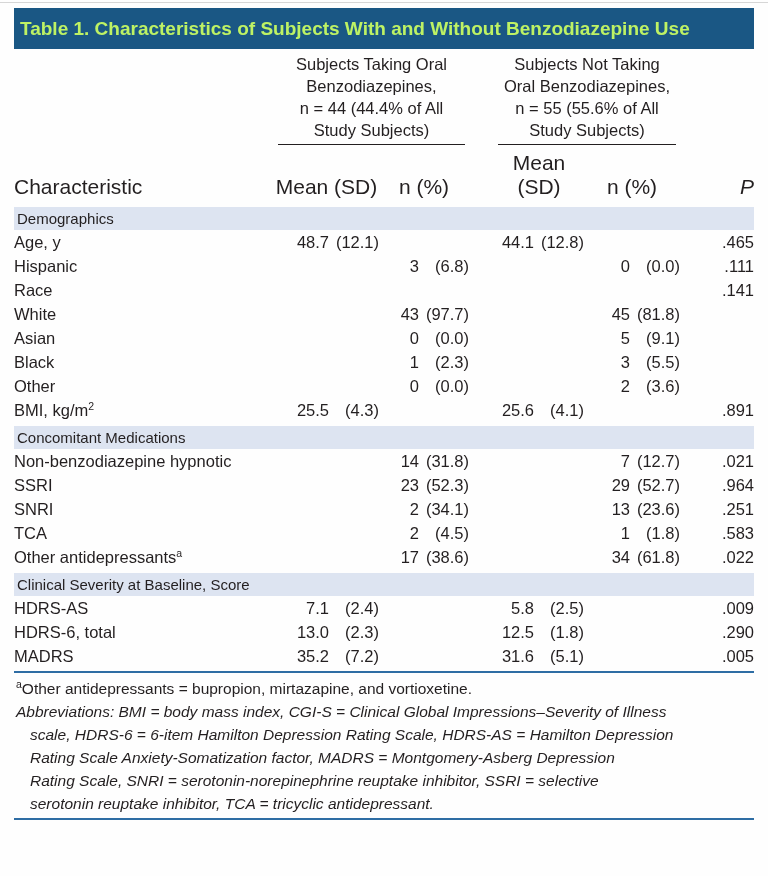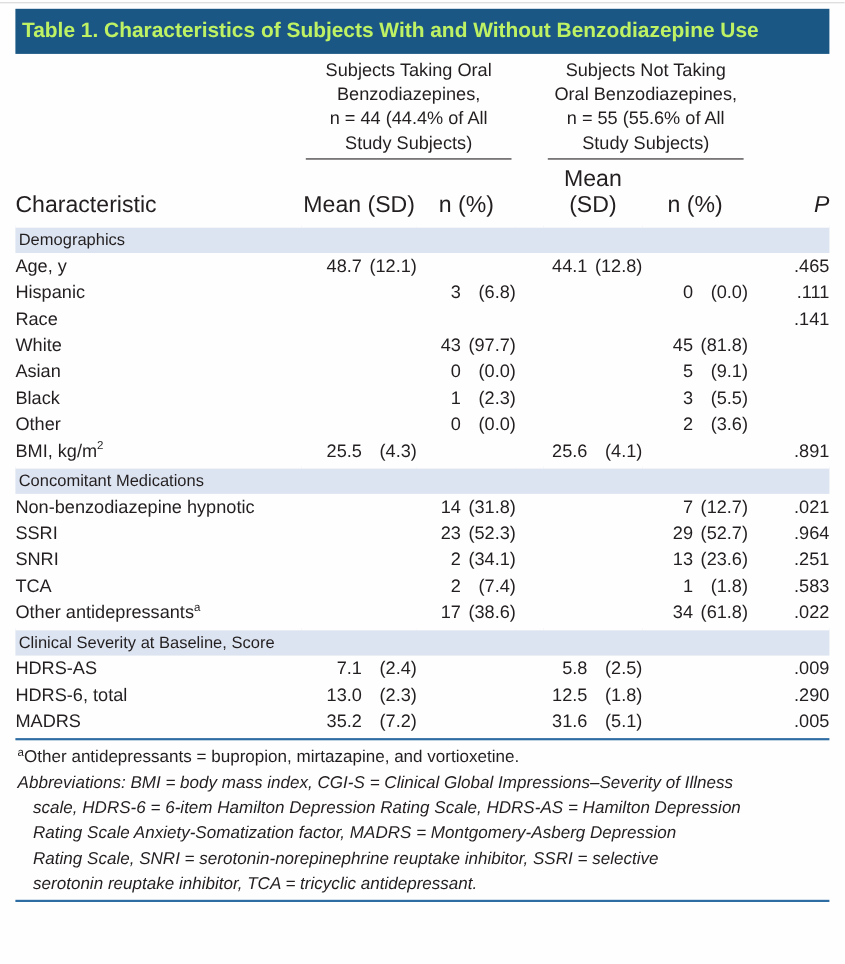--- a/index.html
+++ b/index.html
@@ -242,21 +242,21 @@
     <td class="val"><span class="vn">2</span><span class="vp">(34.1)</span></td>
     <td></td>
     <td class="val"></td>
     <td class="val"><span class="vn">13</span><span class="vp">(23.6)</span></td>
     <td class="pval">.251</td>
   </tr>
 
   <tr class="data-row">
     <td class="lbl"><span>TCA</span><sup></sup></td>
     <td class="val"></td>
-    <td class="val"><span class="vn">2</span><span class="vp">(7.4)</span></td>
+    <td class="val"><span class="vn">2</span><span class="vp">(4.5)</span></td>
     <td></td>
     <td class="val"></td>
     <td class="val"><span class="vn">1</span><span class="vp">(1.8)</span></td>
     <td class="pval">.583</td>
   </tr>
 
   <tr class="data-row">
     <td class="lbl"><span>Other antidepressants</span><sup>a</sup></td>
     <td class="val"></td>
     <td class="val"><span class="vn">17</span><span class="vp">(38.6)</span></td>

